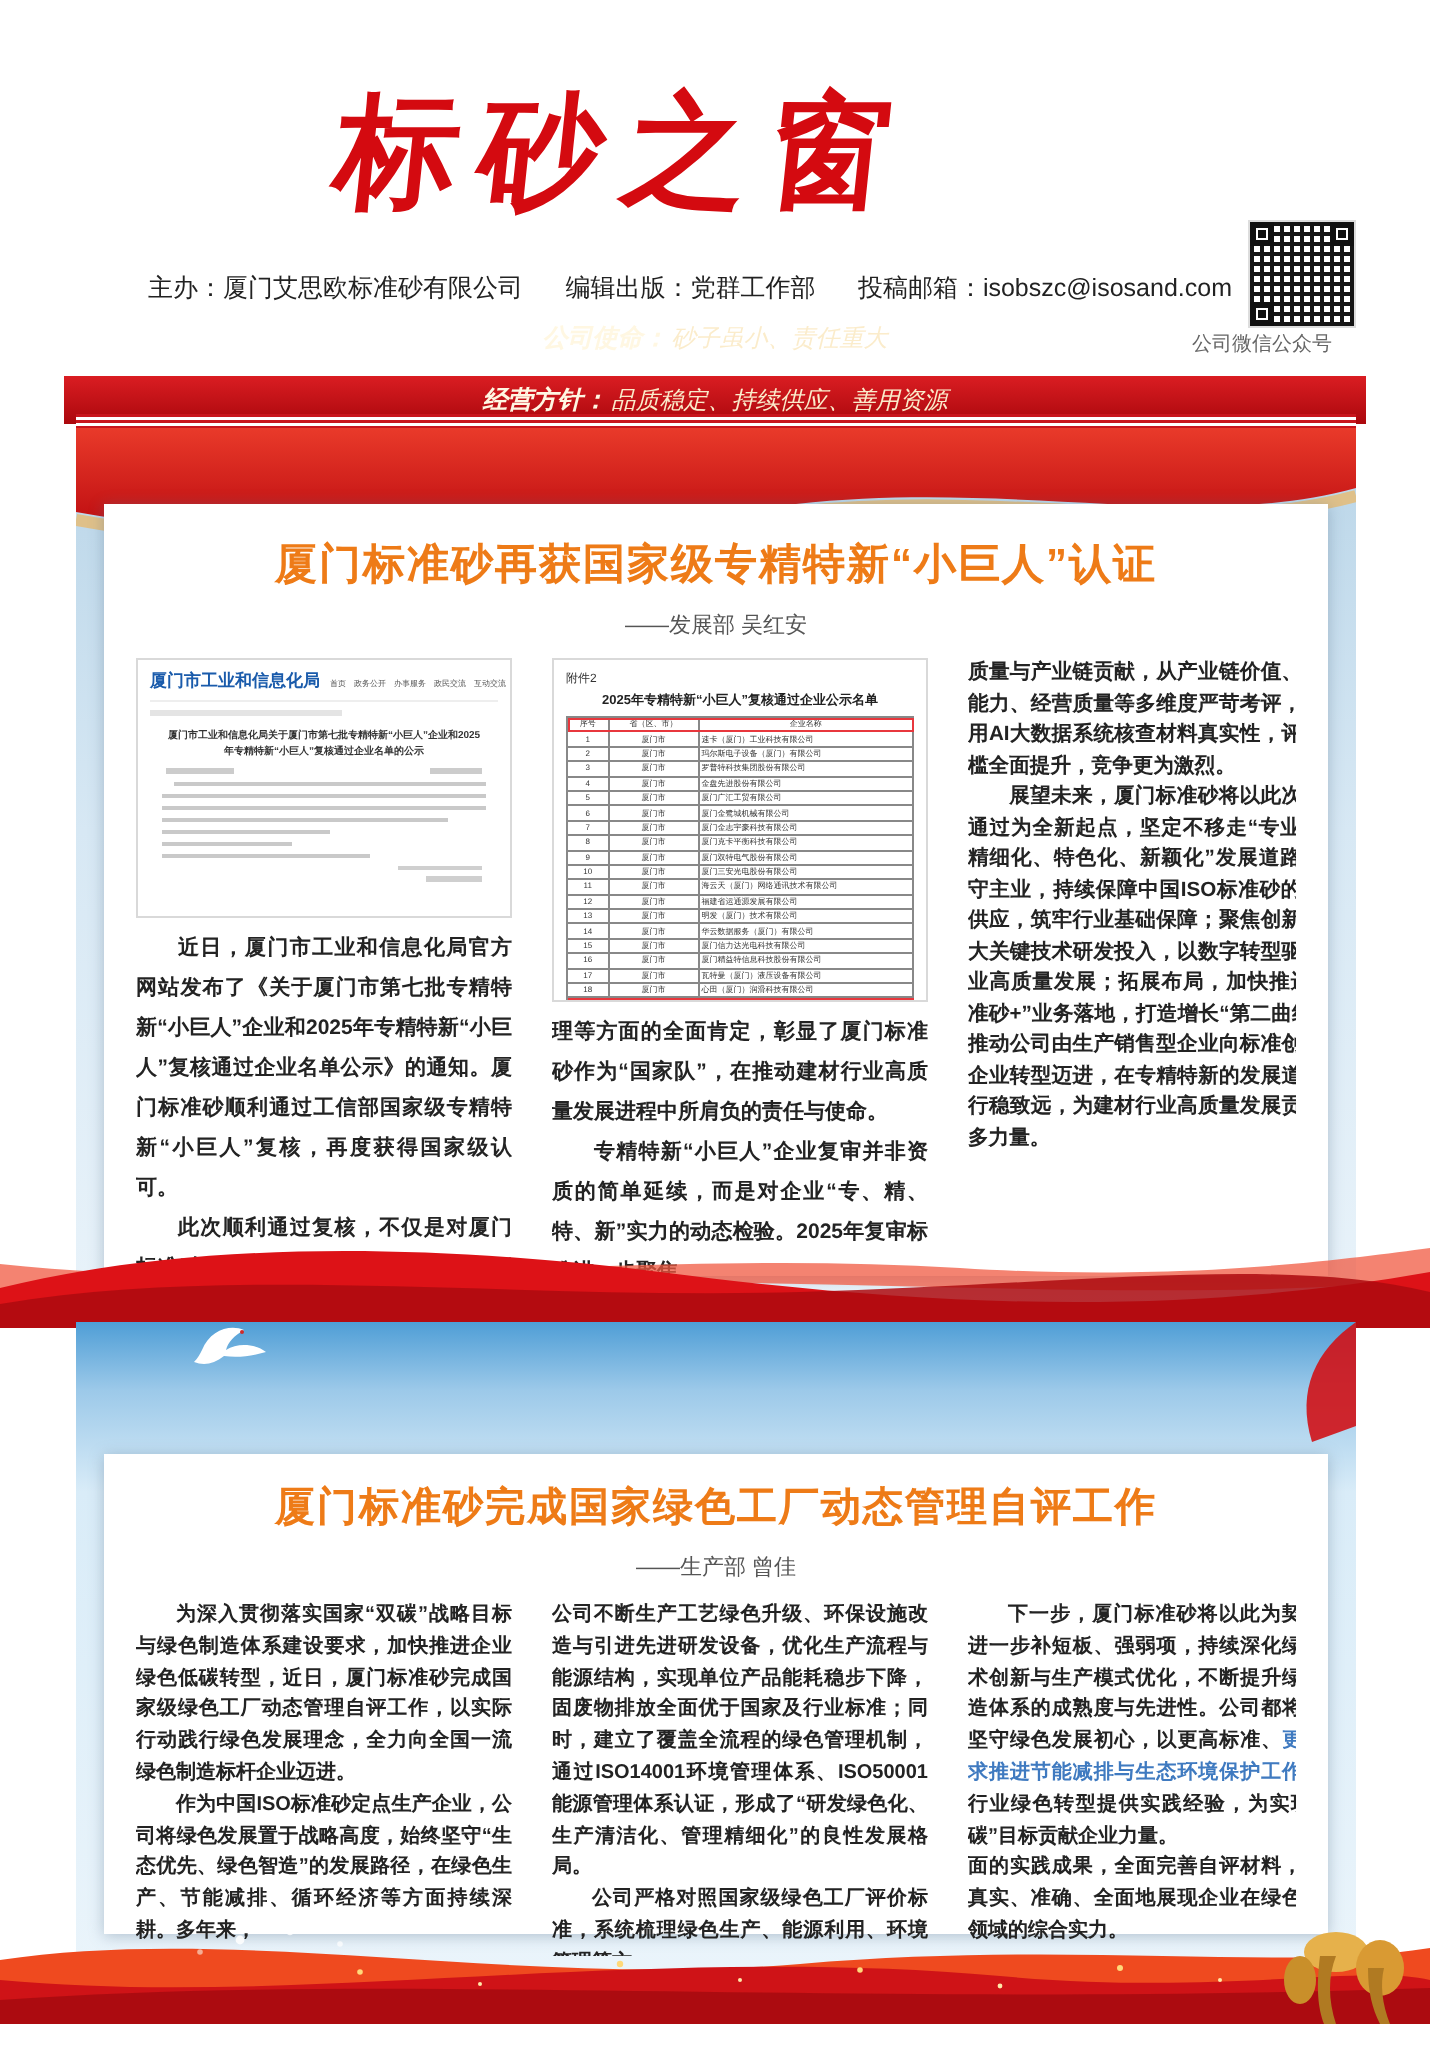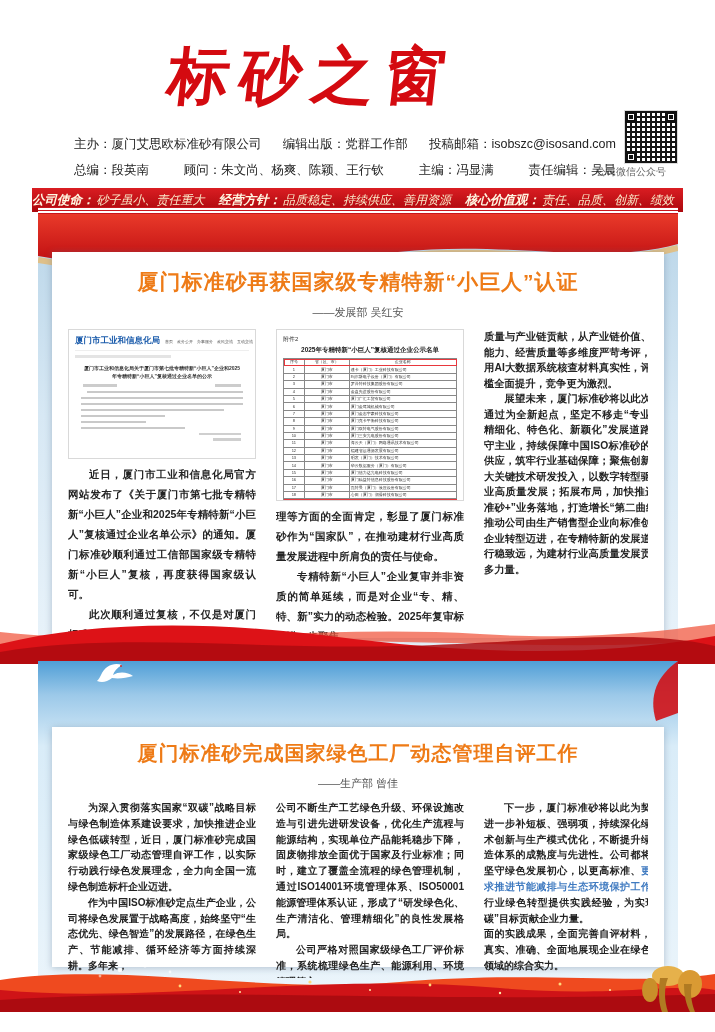--- a/index.html
+++ b/index.html
@@ -21,21 +21,21 @@
   .qr .fp{position:absolute;width:12px;height:12px;border:3px solid #111;background:#fff;box-sizing:border-box;}
   .qr .fp::after{content:"";position:absolute;left:1px;top:1px;width:4px;height:4px;background:#111;}
   .fp.tl{left:0;top:0}.fp.tr{right:0;top:0}.fp.bl{left:0;bottom:0}
   .qr-caption{position:absolute;left:596px;top:165px;width:78px;text-align:left;font-size:10px;color:#666;}
   .info-rows{position:absolute;left:74px;top:136px;width:542px;font-size:12.5px;color:#222;}
   .info-row{display:flex;justify-content:space-between;margin-bottom:9px;white-space:nowrap;}
 
   
   .mission-banner{position:absolute;left:32px;top:188px;width:651px;height:24px;
       background:linear-gradient(180deg,#da1d22,#ab080d);display:flex;align-items:center;
-      gap:14px;white-space:nowrap;}
+      justify-content:center;gap:14px;white-space:nowrap;flex-direction:column;}
   .b-item{color:#fbeccb;font-size:12px;font-family:"DejaVu Serif","Liberation Serif",serif;font-style:italic;}
   .b-item b{color:#fff7e2;font-size:12.5px;font-style:italic;margin-right:2px;}
 
   
   .panel1{position:absolute;left:38px;top:214px;width:640px;height:447px;
       background:linear-gradient(180deg,#b9d5e8 0,#d7e8f4 45%,#e9f3fa 100%);}
   .stripes{position:absolute;left:0;top:-7px;width:100%;height:7px;
       background:repeating-linear-gradient(180deg,#c8161d 0 1.5px,#fff 1.5px 3px);}
   .p1-wave{position:absolute;left:0;top:0;width:640px;height:60px;}
   .card{position:absolute;left:14px;background:#fff;box-shadow:0 1px 7px rgba(90,115,140,.4);}
@@ -103,27 +103,20 @@
       <div class="fp bl"></div>
   </div>
   <div class="qr-caption">公司微信公众号</div>
 
   <div class="info-rows">
     <div class="info-row">
 
     <span>主办：厦门艾思欧标准砂有限公司</span>
         <span>编辑出版：党群工作部</span>
         <span>投稿邮箱：isobszc@isosand.com</span>
-      </div>
-    <div class="info-row">
-
-    <span>总编：段英南</span>
-        <span>顾问：朱文尚、杨爽、陈颖、王行钦</span>
-        <span>主编：冯显满</span>
-        <span>责任编辑：吴晨</span>
       </div>
   </div>
 
   <div class="mission-banner">
 
       <span class="b-item"><b>公司使命：</b><span>砂子虽小、责任重大</span></span>
 
       <span class="b-item"><b>经营方针：</b><span>品质稳定、持续供应、善用资源</span></span>
 
       <span class="b-item"><b>核心价值观：</b><span>责任、品质、创新、绩效</span></span>

